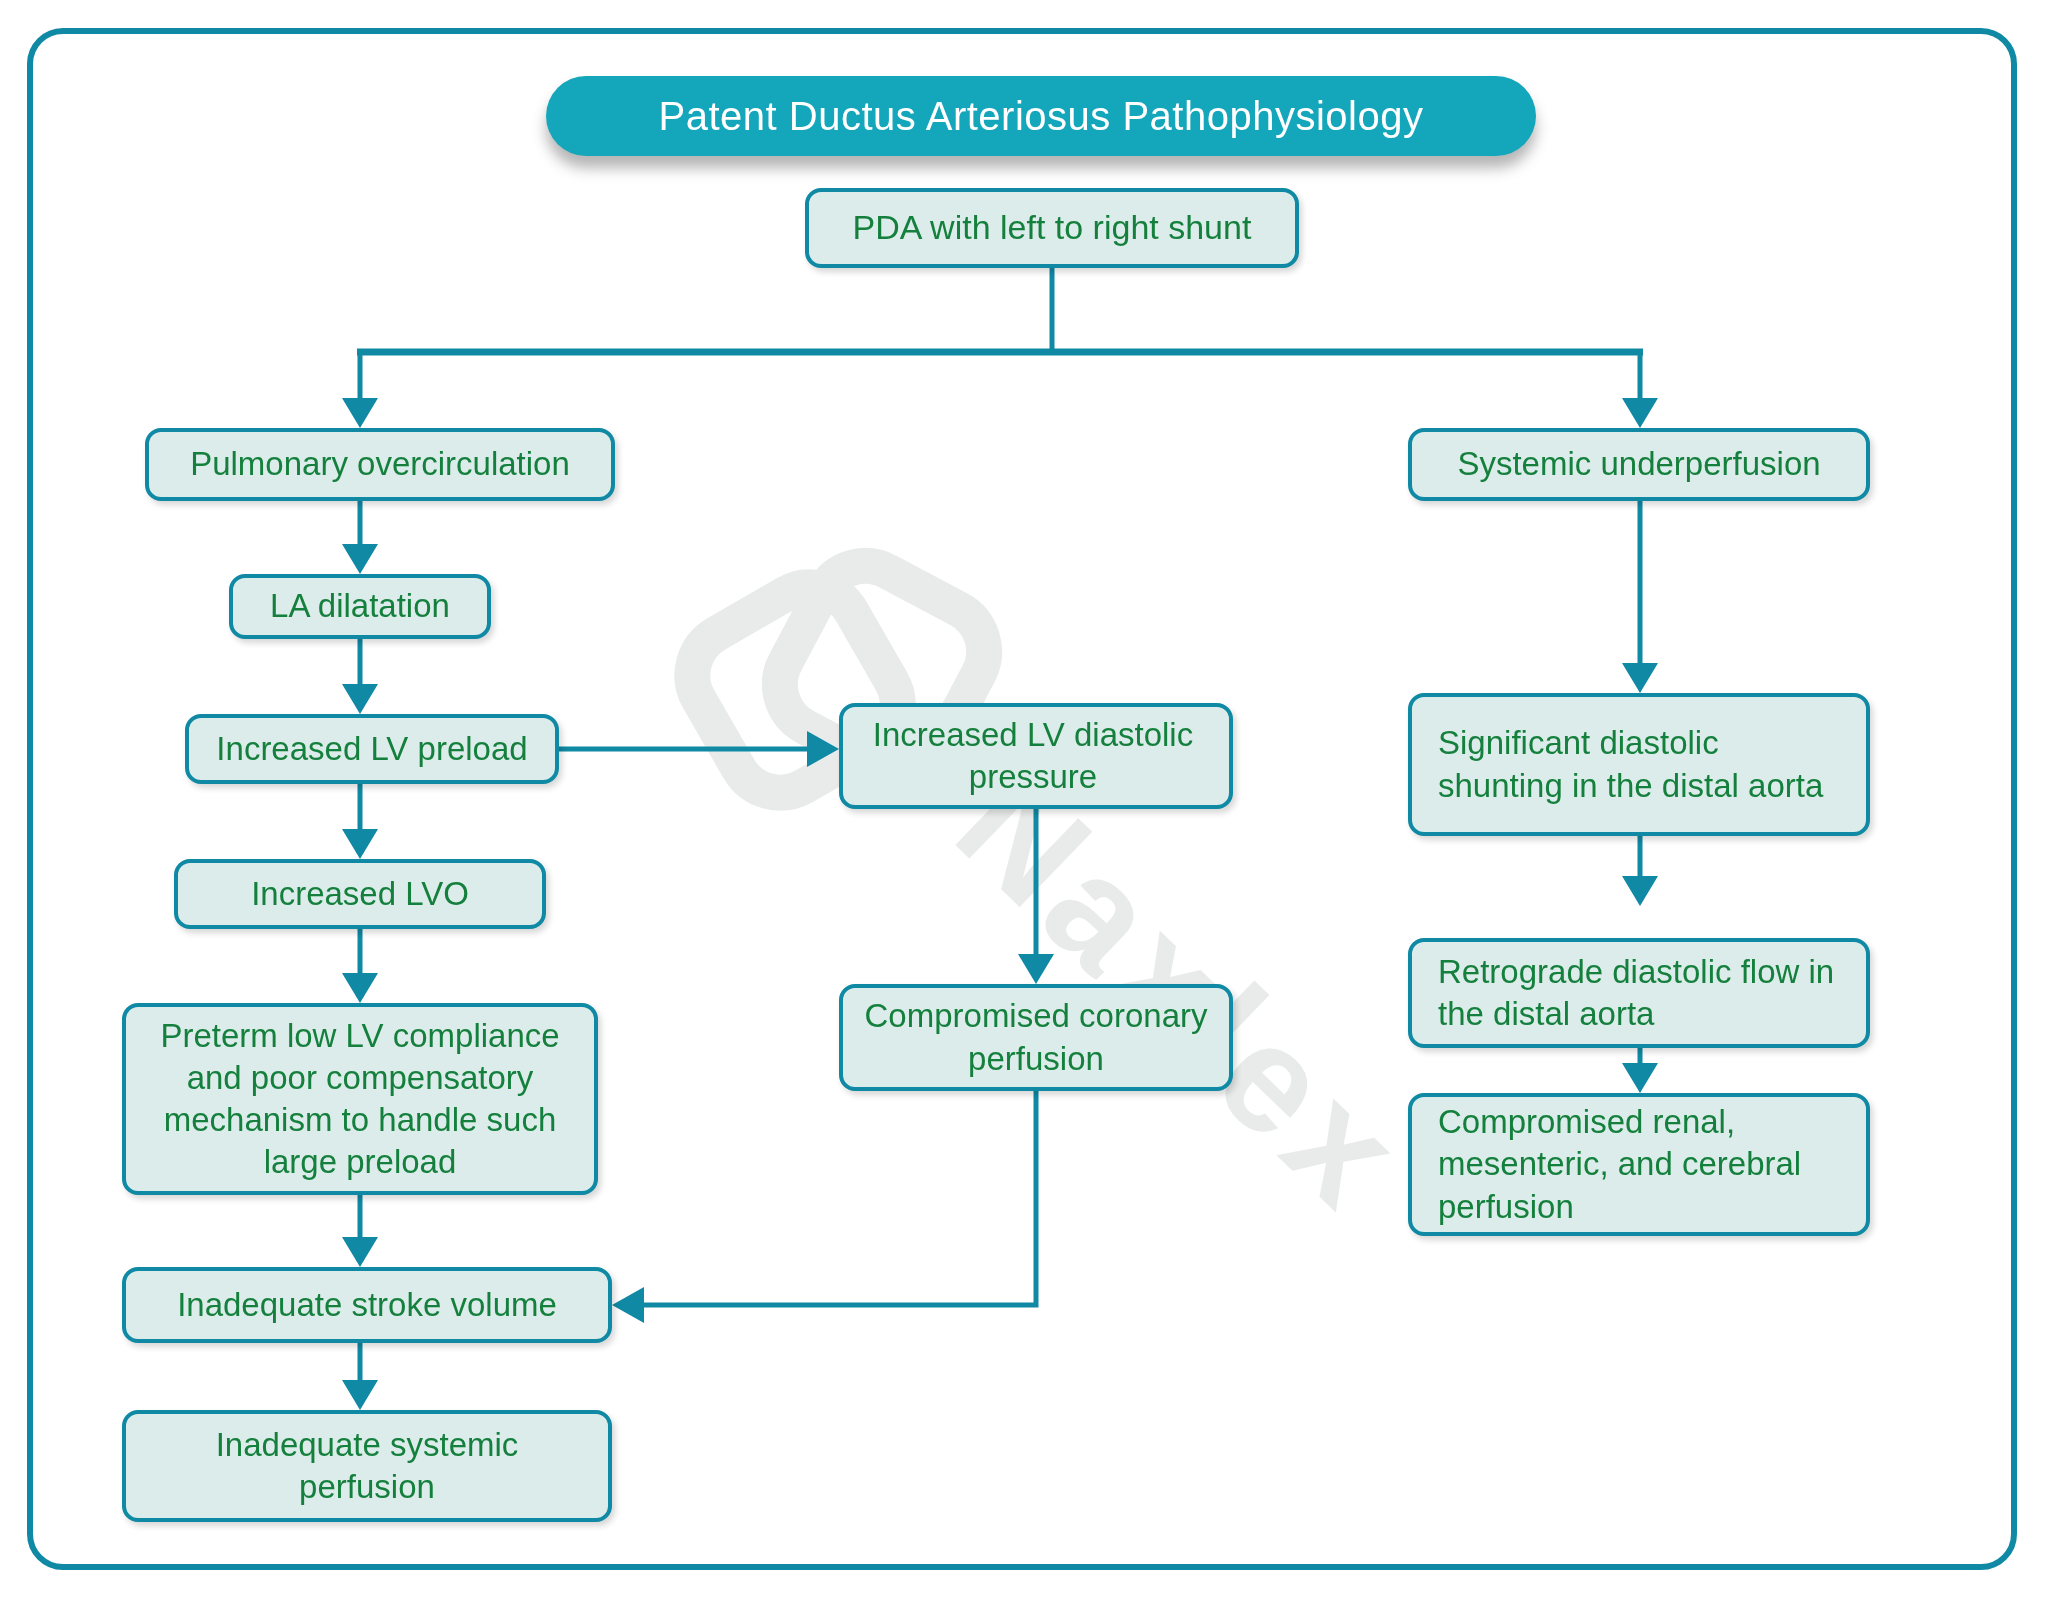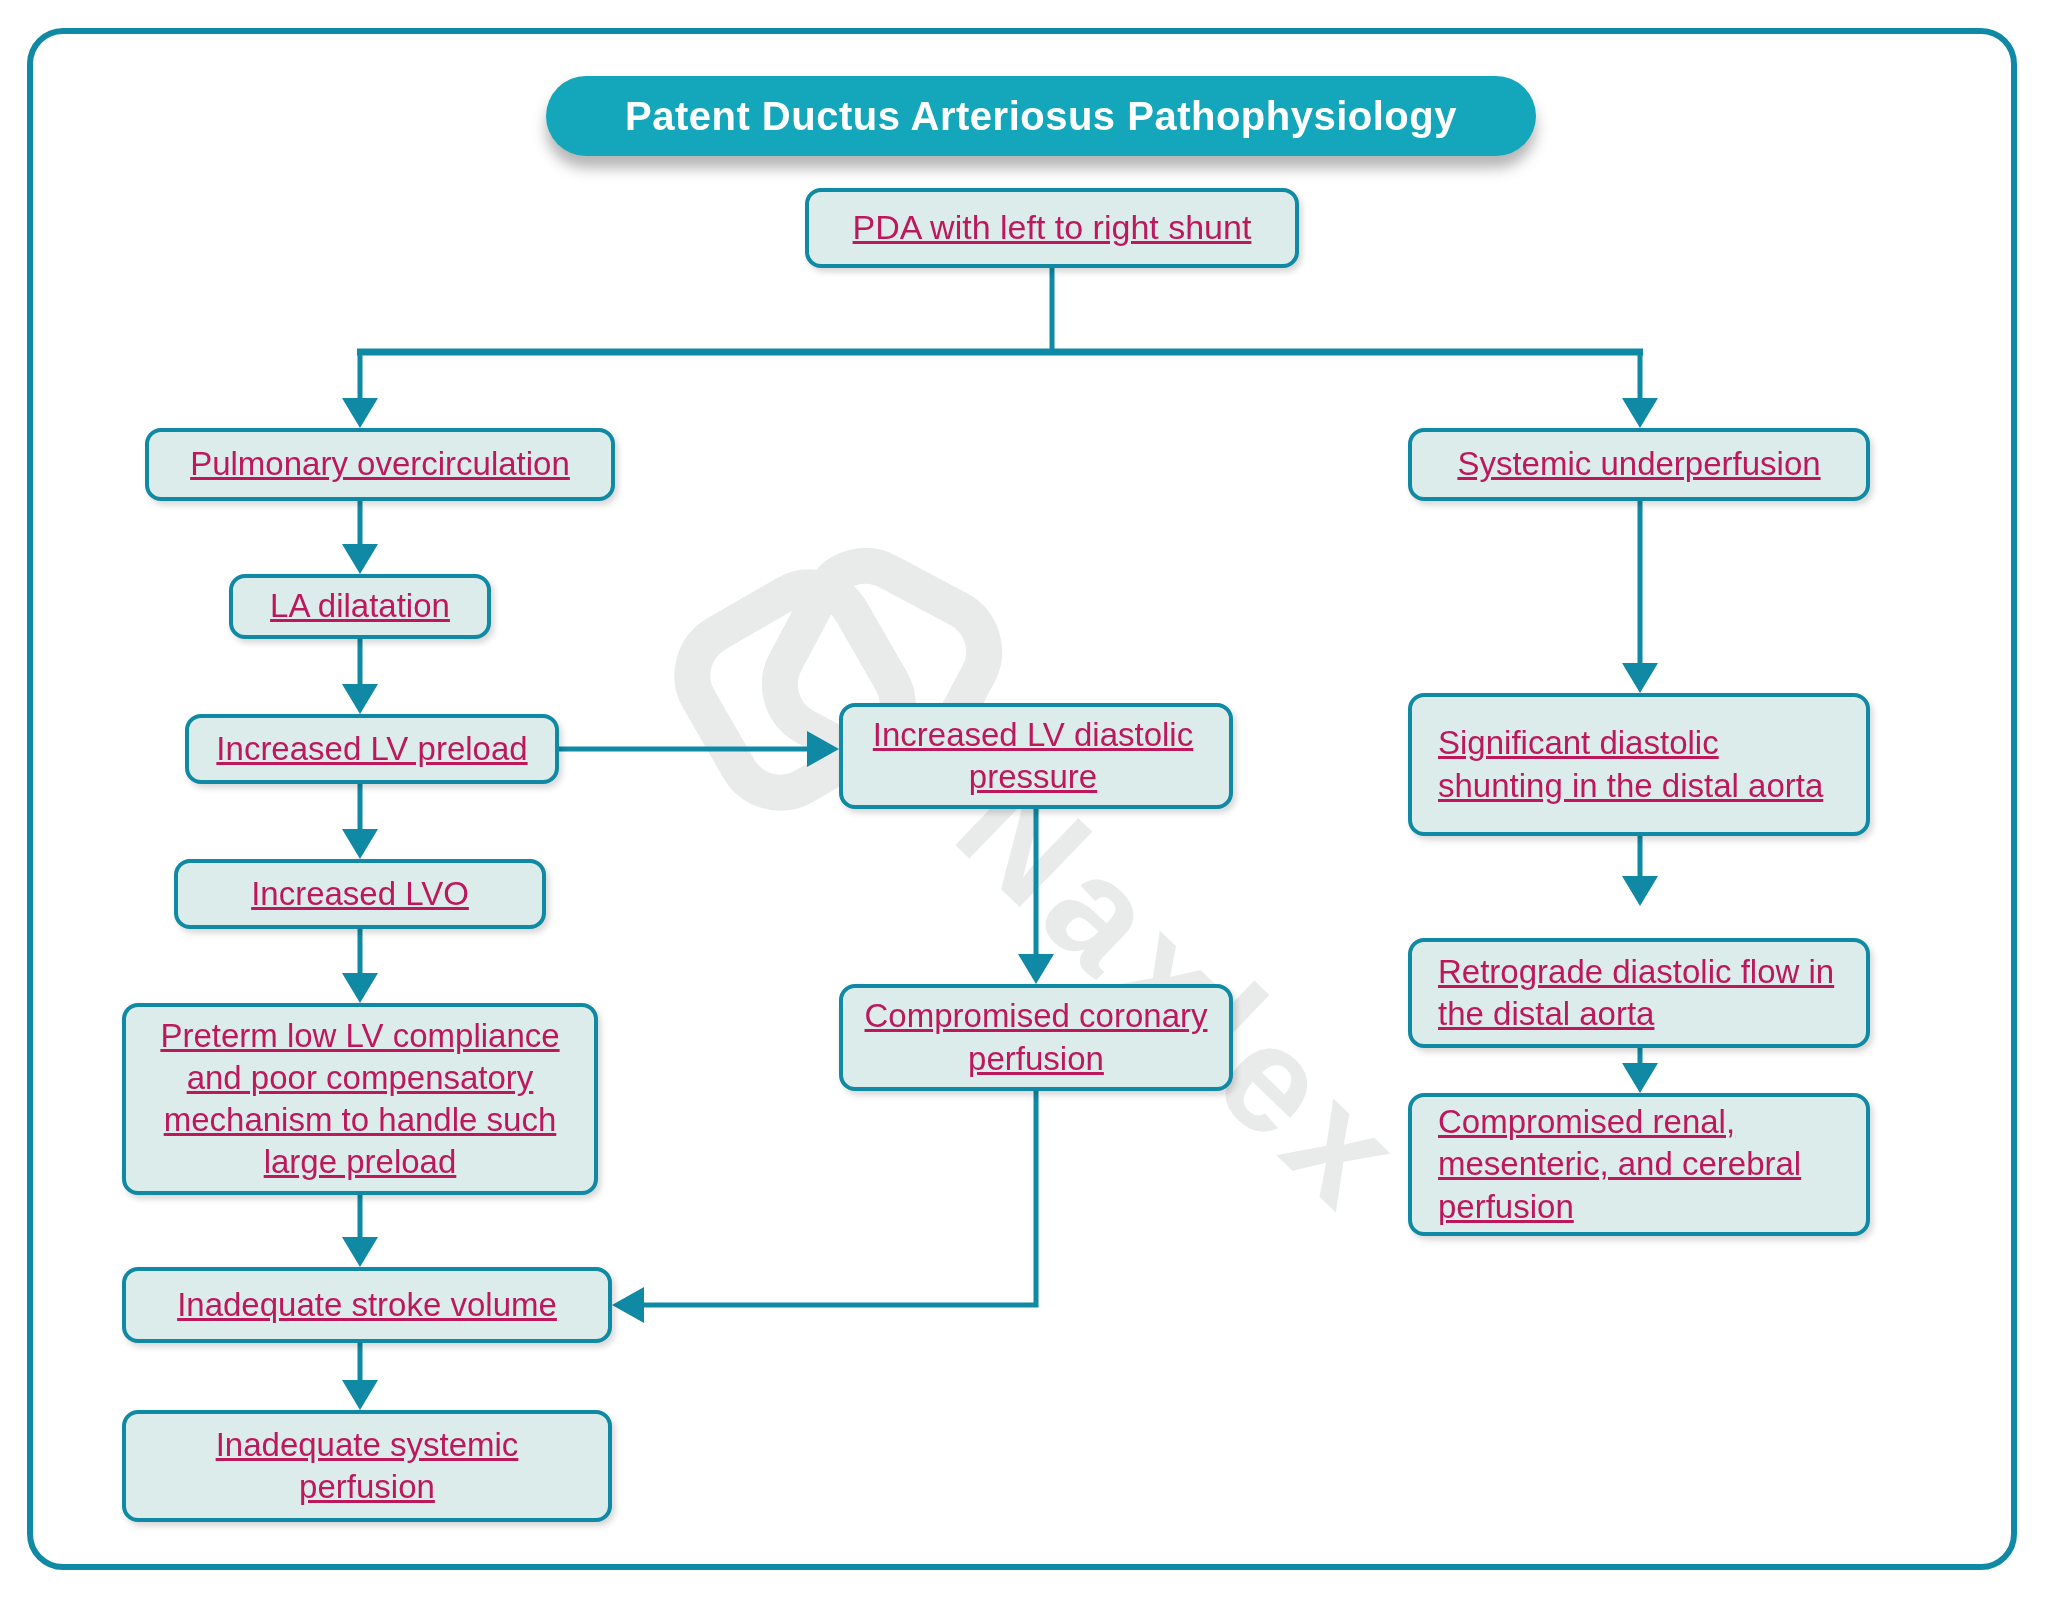--- a/index.html
+++ b/index.html
@@ -15,32 +15,31 @@
     position:absolute;left:27px;top:28px;width:1990px;height:1542px;
     border:6px solid #0f89a4;border-radius:36px;box-sizing:border-box;
   }
   
   #wires{position:absolute;left:0;top:0;width:2048px;height:1605px;z-index:1;}
   
   .title-pill{
     position:absolute;left:546px;top:76px;width:990px;height:80px;z-index:3;
     background:#14a6ba;border-radius:42px;
     display:flex;align-items:center;justify-content:center;
-    color:#ffffff;font-size:40px;font-weight:bold;letter-spacing:.5px;
+    color:#ffffff;font-size:40px;font-weight:normal;letter-spacing:.5px;
     box-shadow:0 12px 14px rgba(90,90,90,.45);
   }
   
   .node{
     position:absolute;z-index:2;box-sizing:border-box;
     background:#dcecea;border:4px solid #0f89a4;border-radius:16px;
     display:flex;align-items:center;justify-content:center;
-    color:#be185d;font-size:33px;line-height:1.28;text-align:center;
+    color:#15803d;font-size:33px;line-height:1.28;text-align:center;
     padding:8px 18px;
     box-shadow:3px 4px 6px rgba(0,0,0,.16);
-    text-decoration:underline;
   }
   .node.left-align{justify-content:flex-start;text-align:left;padding-left:26px;padding-right:20px;}
   
   #n-pda        {left:805px; top:188px; width:494px; height:80px; font-size:34px;}
   #n-pulmonary  {left:125px; top:428px; width:470px; height:73px;margin-left:20px;}
   #n-la         {left:229px; top:574px; width:262px; height:65px;}
   #n-preload    {left:173px; top:714px; width:374px; height:70px;margin-left:12px;}
   #n-lvo        {left:174px; top:859px; width:372px; height:70px;}
   #n-preterm    {left:122px; top:1003px;width:476px; height:192px;}
   #n-stroke     {left:122px; top:1267px;width:490px; height:76px;}

